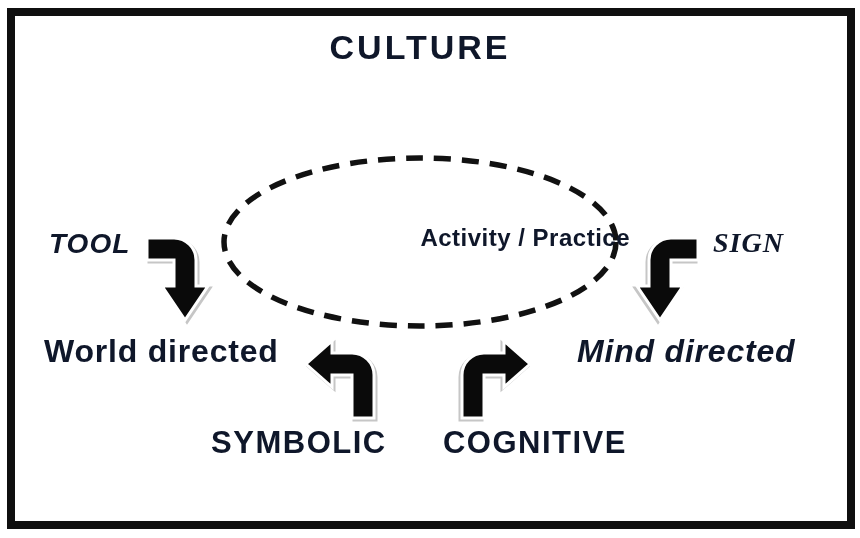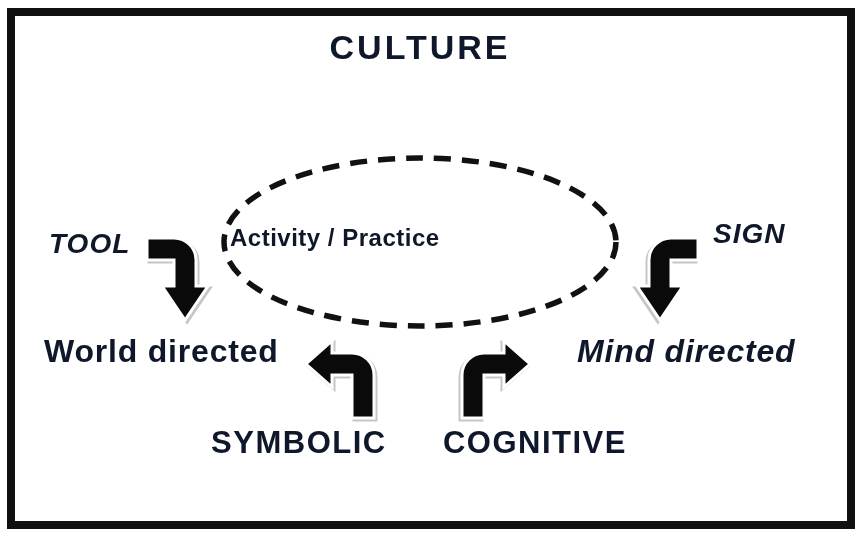--- a/index.html
+++ b/index.html
@@ -45,34 +45,34 @@
     letter-spacing: 0.5px;
   }
   .material-culture { left: 44px; top: 98px; }
   .symbolic-culture { left: 557px; top: 98px; }
   .mediator-label {
     font-size: 28px;
     font-style: italic;
     letter-spacing: 1px;
   }
   .tool-label { left: 49px; top: 230px; }
-  .sign-label { left: 713px; top: 220px; }
+  .sign-label { left: 713px; top: 229px; font-family: Liberation Serif, serif; }
   .directed-label {
     font-size: 32px;
     letter-spacing: 0.8px;
   }
   .world-directed { left: 44px; top: 335px; }
   .mind-directed  { left: 577px; top: 335px; font-style: italic; }
   .activity-label {
     left: 230px;
     width: 400px;
     top: 226px;
     font-size: 24px;
     letter-spacing: 0.5px;
-    text-align: left;
+    text-align: right;
   }
   .artifact-line {
     left: 0;
     width: 838px;
     text-align: center;
     font-size: 31px;
     letter-spacing: 1.5px;
     white-space: pre;
   }
   .artifact-line1 { top: 427px; word-spacing: 18px; }

